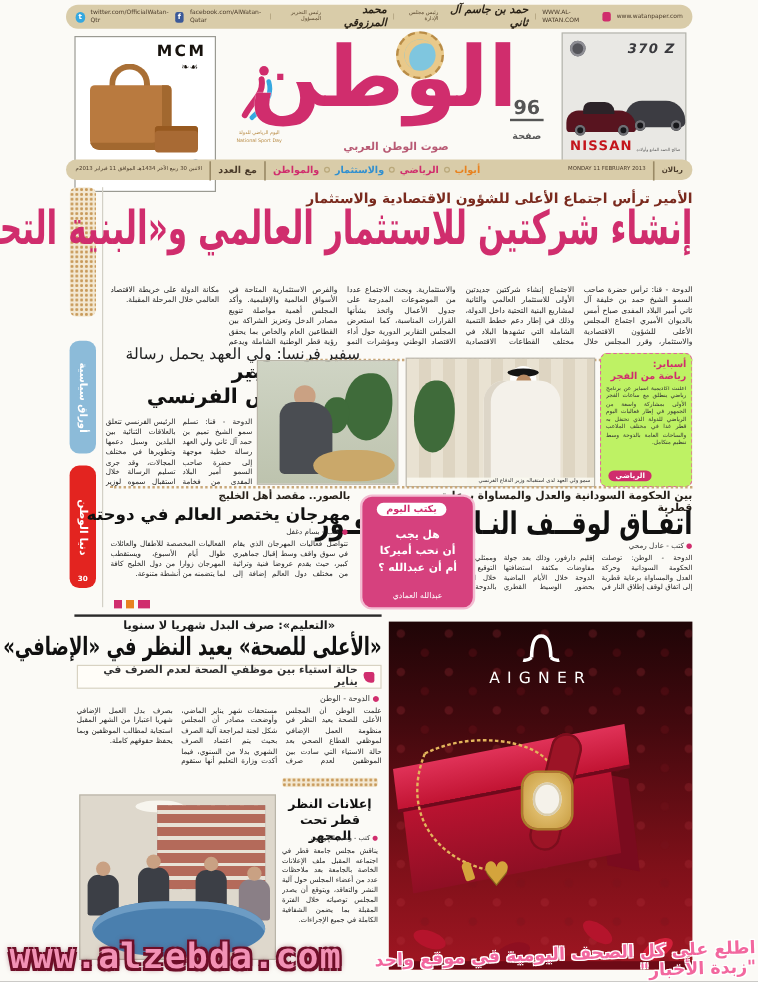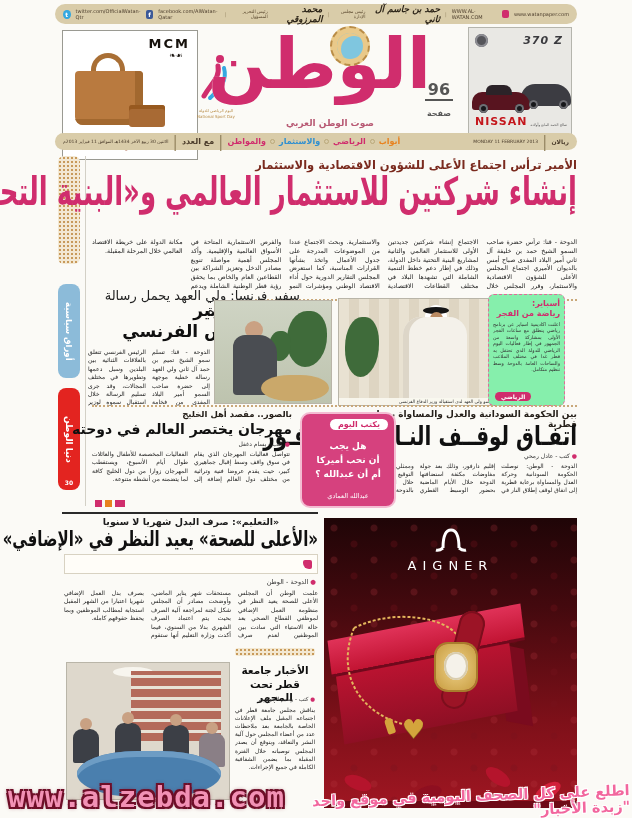--- a/index.html
+++ b/index.html
@@ -20,21 +20,21 @@
   .sicon{width:9px;height:9px;border-radius:2px;color:#fff;font-size:6px;font-weight:bold;
     display:inline-flex;align-items:center;justify-content:center;}
   .ic-tw{background:#35a8e0;border-radius:50%;}
   .ic-fb{background:#3b5998;}
   .ic-tw::before{content:"t";} .ic-fb::before{content:"f";}
   .sig{font-family:"DejaVu Serif",serif;font-style:italic;font-size:9px;font-weight:bold;color:#2c2418;}
   .siglabel{font-size:4.5px;color:#5c4a30;}
   .vbar{color:#9a8a66;}
   .pinkmark{width:8px;height:8px;background:var(--pink);border-radius:2px;}
   
-  .mcm-ad{left:62px;top:30px;width:136px;height:130px;background:#fff;border:1px solid #9a9a92;}
+  .mcm-ad{left:62px;top:30px;width:118px;height:130px;background:#fff;border:1px solid #9a9a92;}
   .mcm-brand{position:absolute;right:7px;top:5px;font-size:13px;font-weight:bold;letter-spacing:2px;color:#17120d;}
   .mcm-laurel{position:absolute;right:14px;top:20px;font-size:8px;color:#17120d;}
   .mcm-bag{position:absolute;left:12px;top:40px;width:68px;height:54px;background:#b97a3f;border-radius:4px 4px 8px 8px;box-shadow:inset -8px -6px 0 #a2682f;}
   .mcm-handle{position:absolute;left:28px;top:22px;width:34px;height:26px;border:5px solid #a96f35;border-bottom:none;border-radius:18px 18px 0 0;}
   .mcm-pouch{position:absolute;left:66px;top:74px;width:36px;height:22px;background:#a86a34;border-radius:3px;box-shadow:inset 0 4px 0 #97591f;}
   .mcm-cap{position:absolute;left:6px;bottom:8px;width:70px;font-size:6px;font-weight:bold;color:#a3543a;text-align:center;line-height:1.4;}
   .mcm-logo2{position:absolute;right:8px;bottom:10px;width:16px;height:16px;border-radius:50%;background:#2a6db5;box-shadow:inset 0 0 0 2px #fff,inset 0 0 0 4px #2a6db5;}
   .sportday{left:192px;top:52px;width:48px;height:84px;text-align:center;}
   .sd-txt{font-size:4px;color:#b98c46;line-height:1.4;}
   .logo-wrap{left:235px;top:28px;width:196px;height:104px;text-align:center;}
@@ -92,31 +92,31 @@
   .fr-man{position:absolute;left:18px;top:34px;width:44px;height:60px;background:#4a4d52;border-radius:12px 18px 4px 4px;}
   .fr-head{position:absolute;left:30px;top:20px;width:18px;height:18px;border-radius:50%;background:#caa183;}
   .plant{position:absolute;background:#3f6b3a;border-radius:50% 40% 55% 45%;}
   .fr-table{position:absolute;left:46px;bottom:2px;width:68px;height:26px;background:#caa86a;border-radius:50%/60%;}
   .ph-emir{left:338px;top:298px;width:158px;height:108px;background:repeating-linear-gradient(90deg,#e9e2d2 0 10px,#ded5c2 10px 20px);}
   .emir-fig{position:absolute;right:28px;top:18px;width:64px;height:90px;background:#f4f1ea;border-radius:18px 18px 0 0;box-shadow:inset 6px 0 0 #ddd6c8;}
   .emir-head{position:absolute;right:48px;top:6px;width:22px;height:24px;background:#fff;border-radius:50% 50% 40% 40%;}
   .agal{position:absolute;right:46px;top:8px;width:26px;height:7px;background:#141414;border-radius:50%;}
   .emir-face{position:absolute;right:52px;top:13px;width:13px;height:13px;border-radius:50%;background:#b98a62;}
   .caption{position:absolute;left:0;bottom:0;width:100%;background:rgba(250,248,240,.9);font-size:4.5px;color:#333;text-align:right;padding:1px 3px;}
-  .aspire{left:488px;top:294px;width:77px;height:112px;border:1.5px dashed #e06a9a;border-radius:6px;background:#86efac;padding:4px 4px 3px;}
+  .aspire{left:500px;top:294px;width:77px;height:112px;border:1.5px dashed #e06a9a;border-radius:6px;background:#bef264;padding:4px 4px 3px;}
   .asp-title{font-size:8px;font-weight:900;color:var(--pink);text-align:right;line-height:1.3;}
   .asp-body{font-size:4.8px;line-height:1.35;color:#333;margin-top:2px;text-align:justify;overflow:hidden;height:62px;}
   .asp-tag{position:absolute;left:6px;bottom:4px;background:var(--pink);color:#fff;font-size:6px;font-weight:bold;border-radius:6px;padding:1px 6px;}
   .rule2{left:92px;top:405px;width:485px;}
   .df-kicker{left:340px;top:409px;width:237px;font-size:9px;color:#26201a;font-weight:900;text-align:right;}
   .df-hl{left:335px;top:424px;width:242px;font-size:20px;text-align:center;white-space:nowrap;transform:scaleY(1.3);}
   .df-byline{left:470px;top:452px;width:107px;text-align:right;}
   .df-body{left:338px;top:462px;width:239px;height:48px;column-count:3;column-gap:6px;font-size:5.8px;}
   .colbox{left:300px;top:412px;width:96px;height:96px;background:#d6417e;border-radius:10px;border:2px solid #f3bcd2;}
-  .col-head{position:absolute;right:6px;top:5px;background:#fff;color:var(--pink);font-size:8px;font-weight:900;border-radius:8px;padding:1px 8px;}
+  .col-head{position:absolute;right:22px;top:5px;background:#fff;color:var(--pink);font-size:8px;font-weight:900;border-radius:8px;padding:1px 8px;}
   .col-q{position:absolute;left:0;top:26px;width:100%;color:#fff;font-size:9px;font-weight:bold;text-align:center;line-height:1.55;}
   .col-author{position:absolute;left:0;bottom:6px;width:100%;color:#fff;font-size:6.5px;text-align:center;}
   .fs-kicker{left:92px;top:409px;width:200px;font-size:8.5px;color:#26201a;font-weight:900;text-align:right;}
   .fs-hl{left:92px;top:421px;width:200px;font-size:14px;text-align:right;white-space:nowrap;}
   .fs-byline{left:92px;top:440px;width:198px;text-align:right;}
   .fs-body{left:92px;top:450px;width:198px;height:56px;column-count:2;column-gap:6px;font-size:6px;}
   .fs-deco{left:95px;top:500px;width:30px;height:7px;background:linear-gradient(90deg,var(--pink) 0 7px,transparent 7px 10px,#e8821f 10px 17px,transparent 17px 20px,var(--pink) 20px 27px);}
   .hrule{left:62px;top:512px;width:256px;height:2px;background:#2a2a2a;}
   .he-kicker{left:64px;top:516px;width:254px;font-size:9.5px;color:#1d1d1d;font-weight:900;text-align:center;}
   .he-hl{left:64px;top:530px;width:254px;font-size:15px;text-align:center;white-space:nowrap;transform:scaleY(1.4);}
@@ -315,37 +315,38 @@
   <div class="abs byline fs-byline ar">كتب - بسام دغفل</div>
   <div class="abs bodytxt fs-body ar jus">تتواصل فعاليات المهرجان الذي يقام في سوق واقف وسط إقبال جماهيري كبير، حيث يقدم عروضا فنية وتراثية من مختلف دول العالم إضافة إلى الفعاليات المخصصة للأطفال والعائلات طوال أيام الأسبوع، ويستقطب المهرجان زوارا من دول الخليج كافة لما يتضمنه من أنشطة متنوعة.</div>
   <div class="abs fs-deco"></div>
 
   <div class="abs hrule"></div>
 
   <div class="abs he-kicker ar">«التعليم»: صرف البدل شهريا لا سنويا</div>
   <div class="abs hl-blk he-hl ar">«الأعلى للصحة» يعيد النظر في «الإضافي»</div>
   <div class="abs he-bullet">
     <span class="sq"></span>
+    <span class="txt ar">حالة استياء بين موظفي الصحة لعدم الصرف في يناير</span>
   </div>
   <div class="abs byline he-byline ar">الدوحة - الوطن</div>
   <div class="abs bodytxt he-body ar jus">علمت الوطن أن المجلس الأعلى للصحة يعيد النظر في منظومة العمل الإضافي لموظفي القطاع الصحي بعد حالة الاستياء التي سادت بين الموظفين لعدم صرف مستحقات شهر يناير الماضي، وأوضحت مصادر أن المجلس شكل لجنة لمراجعة آلية الصرف بحيث يتم اعتماد الصرف الشهري بدلا من السنوي، فيما أكدت وزارة التعليم أنها ستقوم بصرف بدل العمل الإضافي شهريا اعتبارا من الشهر المقبل استجابة لمطالب الموظفين وبما يحفظ حقوقهم كاملة.</div>
 
   <div class="abs photo ph-meeting">
     <div class="pm-light"></div>
     <div class="pm-wall"></div>
     <div class="person" style="left:6px;top:66px;"></div>
     <div class="person" style="left:48px;top:60px;"></div>
     <div class="person" style="left:96px;top:62px;"></div>
     <div class="person" style="left:132px;top:70px;background:#8a7f86;"></div>
     <div class="pm-table"></div>
   </div>
 
   <div class="abs uni-deco"></div>
   <div class="abs hl-blk uni-title ar">
-    <span>الأخبار جامعة</span><br>
+    <span>إعلانات النظر</span><br>
     <span>قطر تحت المجهر</span>
   </div>
   <div class="abs byline uni-byline ar">كتب - وسيم الجوهري</div>
   <div class="abs bodytxt uni-body ar jus">يناقش مجلس جامعة قطر في اجتماعه المقبل ملف الإعلانات الخاصة بالجامعة بعد ملاحظات عدد من أعضاء المجلس حول آلية النشر والتعاقد، ويتوقع أن يصدر المجلس توصياته خلال الفترة المقبلة بما يضمن الشفافية الكاملة في جميع الإجراءات.</div>
 
   <div class="abs aigner">
     <div class="aig-pattern"></div>
     <div class="aig-logo">
       <svg width="34" height="26" viewBox="0 0 34 26">
         <path d="M9 22 Q9 4 17 4 Q25 4 25 22" stroke="#fff" stroke-width="3" fill="none"></path>

